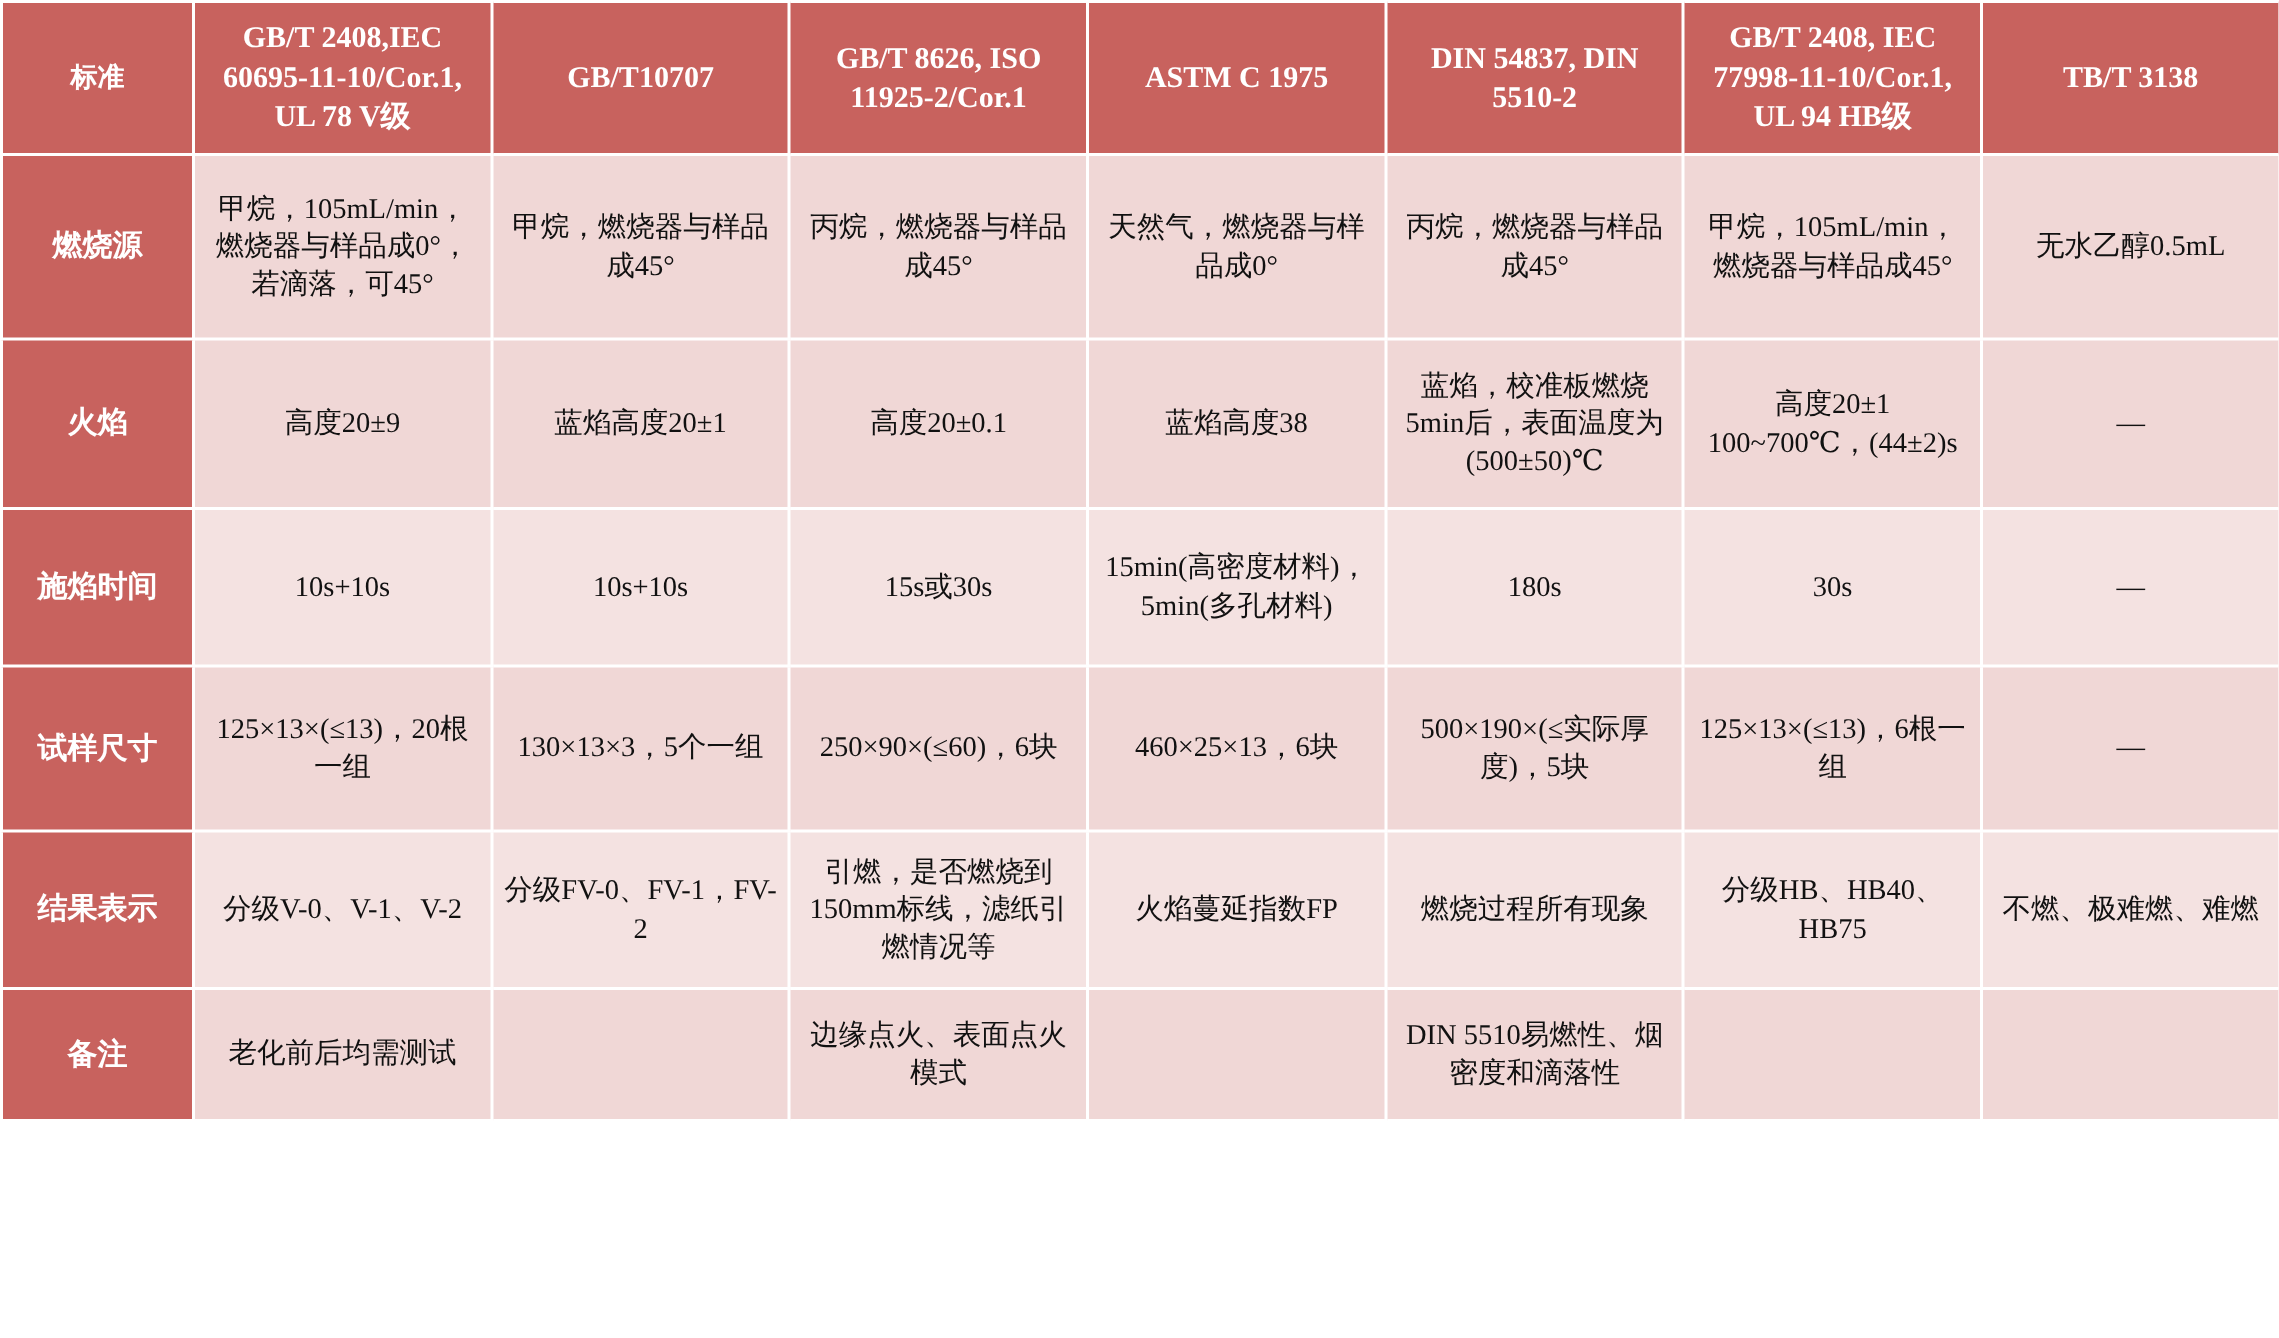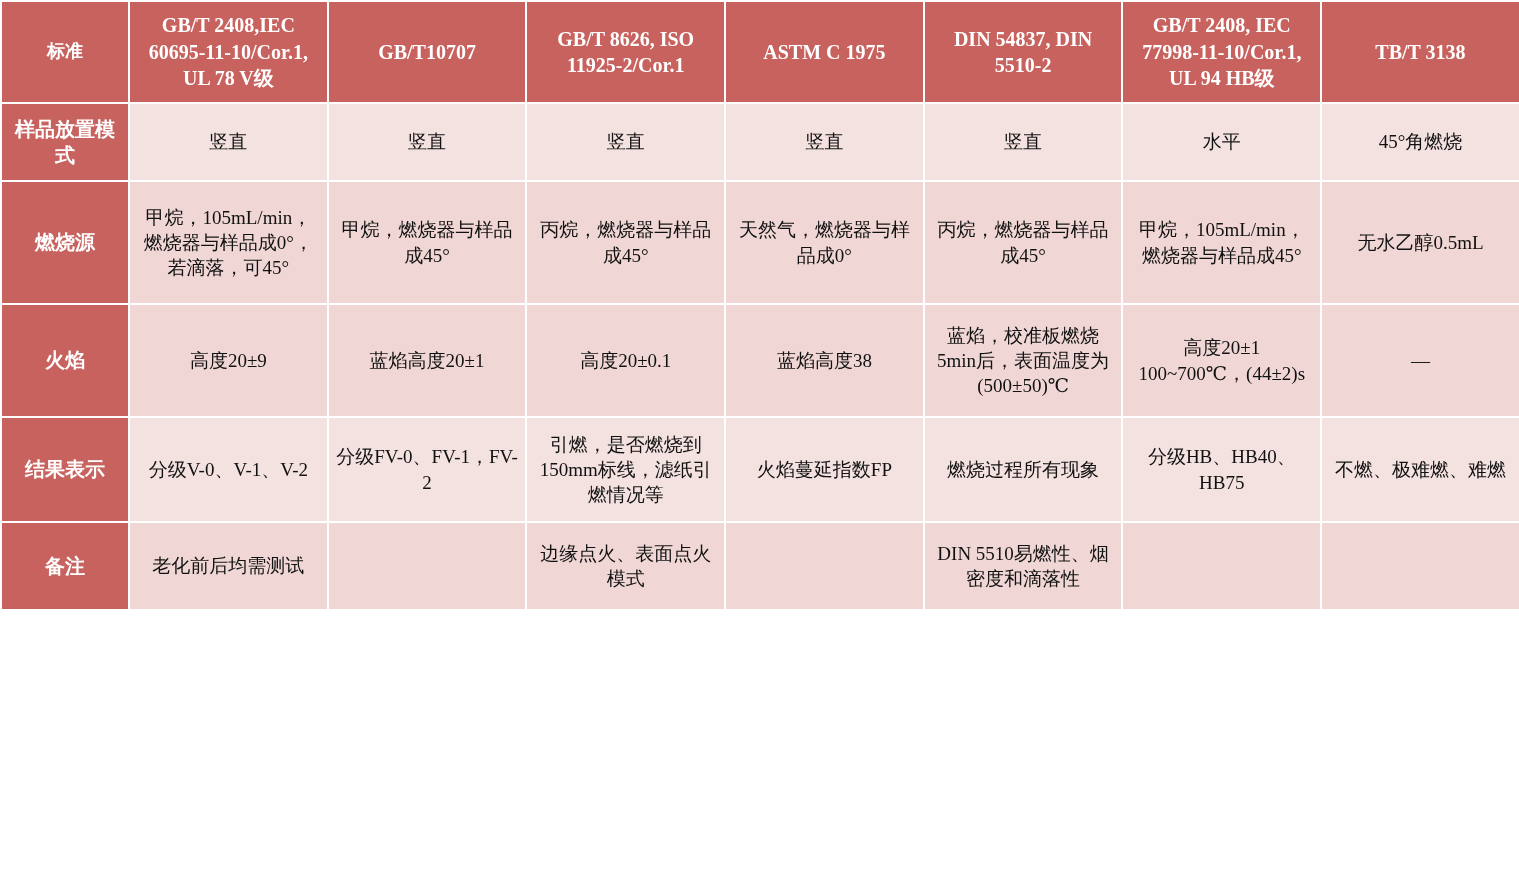--- a/index.html
+++ b/index.html
@@ -88,48 +88,58 @@
       <th>GB/T 2408,IEC 60695-11-10/Cor.1, UL 78 V级</th>
       <th>GB/T10707</th>
       <th>GB/T 8626, ISO 11925-2/Cor.1</th>
       <th>ASTM C 1975</th>
       <th>DIN 54837, DIN 5510-2</th>
       <th>GB/T 2408, IEC 77998-11-10/Cor.1, UL 94 HB级</th>
       <th>TB/T 3138</th>
     </tr>
   </thead>
   <tbody>
-    <tr class="r-0">
-      <td class="row-label">样品放置模式</td>
-      <td class="data">竖直</td>
-      <td class="data">竖直</td>
-      <td class="data">竖直</td>
-      <td class="data">竖直</td>
-      <td class="data">竖直</td>
-      <td class="data">水平</td>
-      <td class="data">45°角燃烧</td>
-    </tr>
     <tr class="r-1 alt">
       <td class="row-label">燃烧源</td>
       <td class="data">甲烷，105mL/min，燃烧器与样品成0°，若滴落，可45°</td>
       <td class="data">甲烷，燃烧器与样品成45°</td>
       <td class="data">丙烷，燃烧器与样品成45°</td>
       <td class="data">天然气，燃烧器与样品成0°</td>
       <td class="data">丙烷，燃烧器与样品成45°</td>
       <td class="data">甲烷，105mL/min，燃烧器与样品成45°</td>
       <td class="data">无水乙醇0.5mL</td>
     </tr>
     <tr class="r-3 alt">
       <td class="row-label">火焰</td>
       <td class="data">高度20±9</td>
       <td class="data">蓝焰高度20±1</td>
       <td class="data">高度20±0.1</td>
       <td class="data">蓝焰高度38</td>
       <td class="data">蓝焰，校准板燃烧5min后，表面温度为(500±50)℃</td>
       <td class="data">高度20±1 100~700℃，(44±2)s</td>
+      <td class="data">—</td>
+    </tr>
+    <tr class="r-4">
+      <td class="row-label">施焰时间</td>
+      <td class="data">10s+10s</td>
+      <td class="data">10s+10s</td>
+      <td class="data">15s或30s</td>
+      <td class="data">15min(高密度材料)，5min(多孔材料)</td>
+      <td class="data">180s</td>
+      <td class="data">30s</td>
+      <td class="data">—</td>
+    </tr>
+    <tr class="r-5 alt">
+      <td class="row-label">试样尺寸</td>
+      <td class="data">125×13×(≤13)，20根一组</td>
+      <td class="data">130×13×3，5个一组</td>
+      <td class="data">250×90×(≤60)，6块</td>
+      <td class="data">460×25×13，6块</td>
+      <td class="data">500×190×(≤实际厚度)，5块</td>
+      <td class="data">125×13×(≤13)，6根一组</td>
       <td class="data">—</td>
     </tr>
     <tr class="r-6">
       <td class="row-label">结果表示</td>
       <td class="data">分级V-0、V-1、V-2</td>
       <td class="data">分级FV-0、FV-1，FV-2</td>
       <td class="data">引燃，是否燃烧到150mm标线，滤纸引燃情况等</td>
       <td class="data">火焰蔓延指数FP</td>
       <td class="data">燃烧过程所有现象</td>
       <td class="data">分级HB、HB40、HB75</td>

